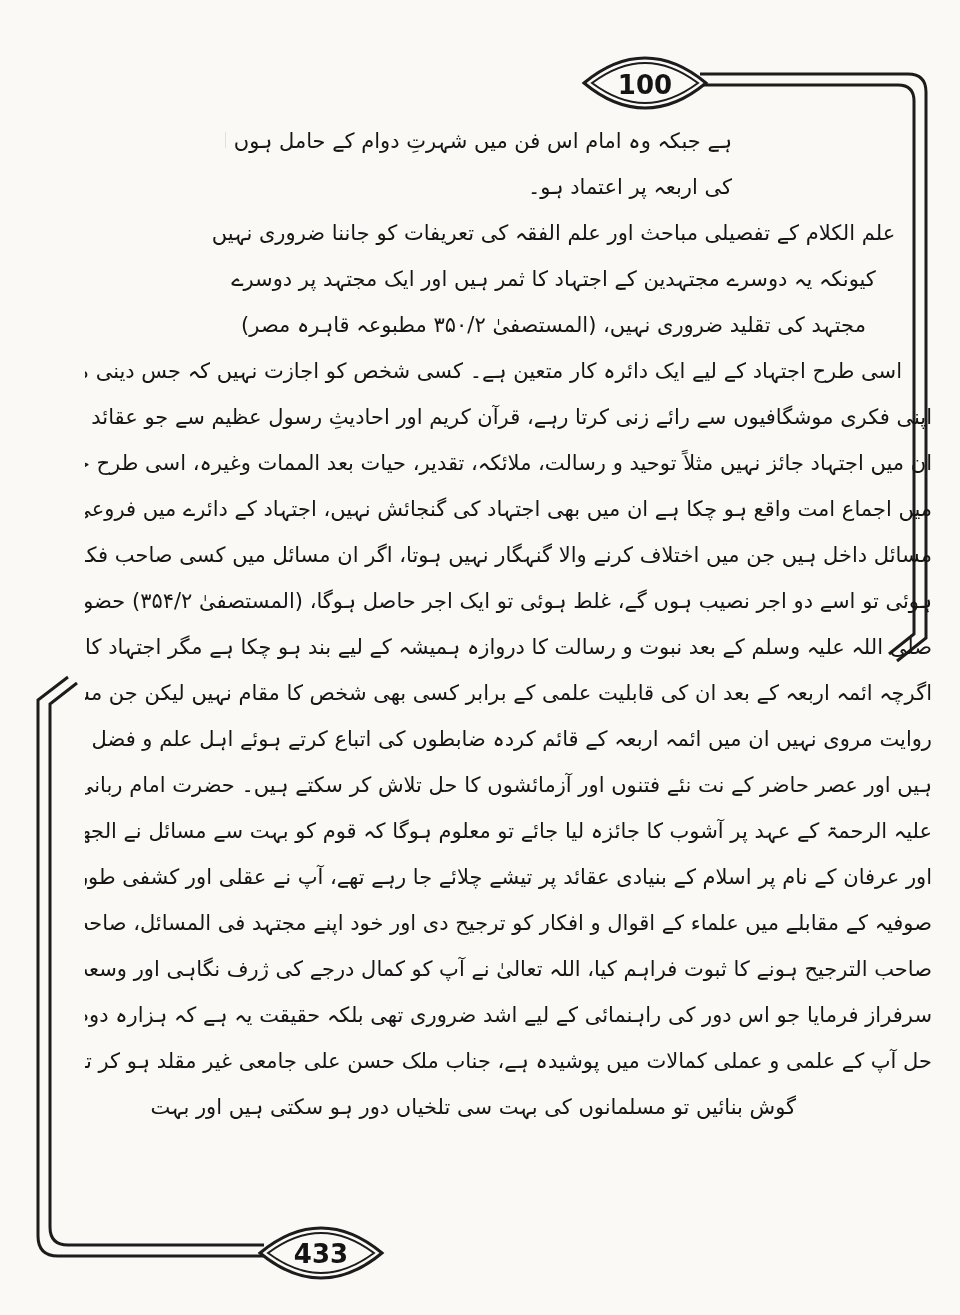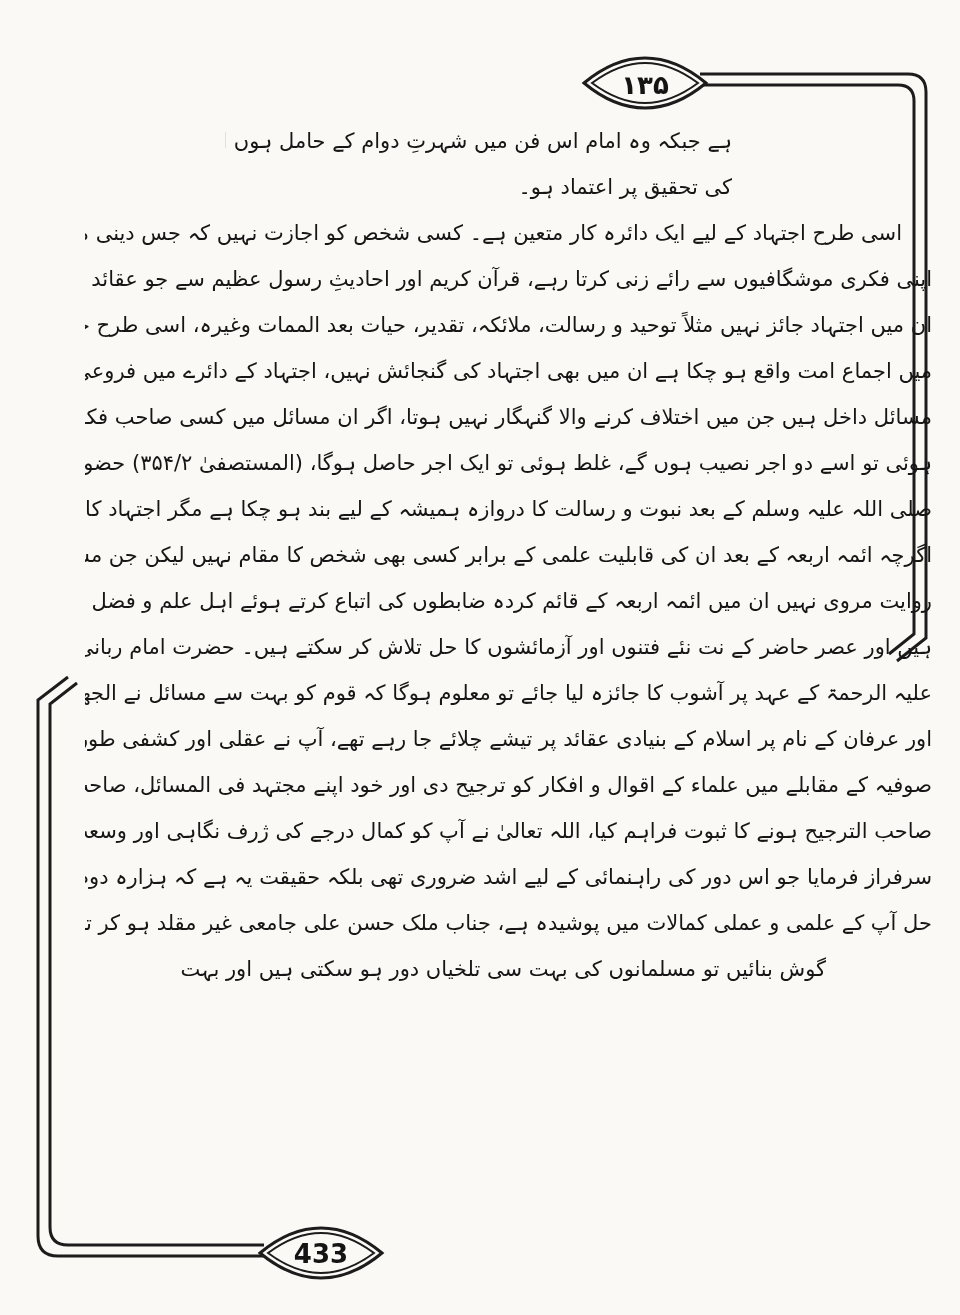--- a/index.html
+++ b/index.html
@@ -55,21 +55,21 @@
   }
   
   .b1 { margin: 0 200px 0 140px; text-align: right; }
   
   .b2 { margin: 0 20px 0 110px; text-align: center; }
   
   .body-block .line { text-align: justify; text-align-last: justify; }
   .body-block .first-line { padding-right: 30px; }
   
   .b4 { margin-right: 20px; }
-  .b4 .second { margin-right: 86px; }
+  .b4 .second { margin-right: 116px; }
 </style>
 </head>
 <body>
 
 <div class="page">
 
   <svg class="deco" viewBox="0 0 960 1315" aria-hidden="true">
 
     <g stroke="#1c1c1c" stroke-width="3" fill="none">
       <path d="M 700 74 L 908 74 Q 926 74 926 92 L 926 638 L 897 661"></path>
@@ -85,30 +85,35 @@
       <path d="M 584 83 Q 614 58 645 58 Q 676 58 706 83 Q 676 108 645 108 Q 614 108 584 83 Z"></path>
       <path d="M 592 83 Q 619 63 645 63 Q 671 63 698 83 Q 671 103 645 103 Q 619 103 592 83 Z" stroke-width="2" fill="none"></path>
     </g>
 
     <g stroke="#1c1c1c" stroke-width="3" fill="#faf9f5">
       <path d="M 260 1253 Q 290 1228 321 1228 Q 352 1228 382 1253 Q 352 1278 321 1278 Q 290 1278 260 1253 Z"></path>
       <path d="M 268 1253 Q 295 1233 321 1233 Q 347 1233 374 1253 Q 347 1273 321 1273 Q 295 1273 268 1253 Z" stroke-width="2" fill="none"></path>
     </g>
   </svg>
 
-  <div class="pnum top">۱۳۵</div>
+  <div class="pnum top">100</div>
   <div class="pnum bottom">433</div>
 
   <div class="text">
 
     <div class="block b1">
       <div class="line">ہے جبکہ وہ امام اس فن میں شہرتِ دوام کے حامل ہوں اور امت کو ان</div>
-      <div class="line">کی تحقیق پر اعتماد ہو۔</div>
+      <div class="line">کی اربعہ پر اعتماد ہو۔</div>
     </div>
 
+    <div class="block b2">
+      <div class="line">علم الکلام کے تفصیلی مباحث اور علم الفقہ کی تعریفات کو جاننا ضروری نہیں</div>
+      <div class="line">کیونکہ یہ دوسرے مجتہدین کے اجتہاد کا ثمر ہیں اور ایک مجتہد پر دوسرے</div>
+      <div class="line">مجتہد کی تقلید ضروری نہیں، (المستصفیٰ ۳۵۰/۲ مطبوعہ قاہرہ مصر)</div>
+    </div>
 
     <div class="block body-block">
       <div class="line first-line">اسی طرح اجتہاد کے لیے ایک دائرہ کار متعین ہے۔ کسی شخص کو اجازت نہیں کہ جس دینی مسئلے پر چاہے</div>
       <div class="line">اپنی فکری موشگافیوں سے رائے زنی کرتا رہے، قرآن کریم اور احادیثِ رسول عظیم سے جو عقائد ثابت ہیں</div>
       <div class="line">ان میں اجتہاد جائز نہیں مثلاً توحید و رسالت، ملائکہ، تقدیر، حیات بعد الممات وغیرہ، اسی طرح جن مسائل</div>
       <div class="line">میں اجماع امت واقع ہو چکا ہے ان میں بھی اجتہاد کی گنجائش نہیں، اجتہاد کے دائرے میں فروعی اور عملی</div>
       <div class="line">مسائل داخل ہیں جن میں اختلاف کرنے والا گنہگار نہیں ہوتا، اگر ان مسائل میں کسی صاحب فکر کی تحقیق صحیح</div>
       <div class="line">ہوئی تو اسے دو اجر نصیب ہوں گے، غلط ہوئی تو ایک اجر حاصل ہوگا، (المستصفیٰ ۳۵۴/۲) حضور اکرم</div>
       <div class="line">صلی اللہ علیہ وسلم کے بعد نبوت و رسالت کا دروازہ ہمیشہ کے لیے بند ہو چکا ہے مگر اجتہاد کا دروازہ کھلا ہے،</div>
       <div class="line">اگرچہ ائمہ اربعہ کے بعد ان کی قابلیت علمی کے برابر کسی بھی شخص کا مقام نہیں لیکن جن مسائل میں ان سے کوئی</div>

